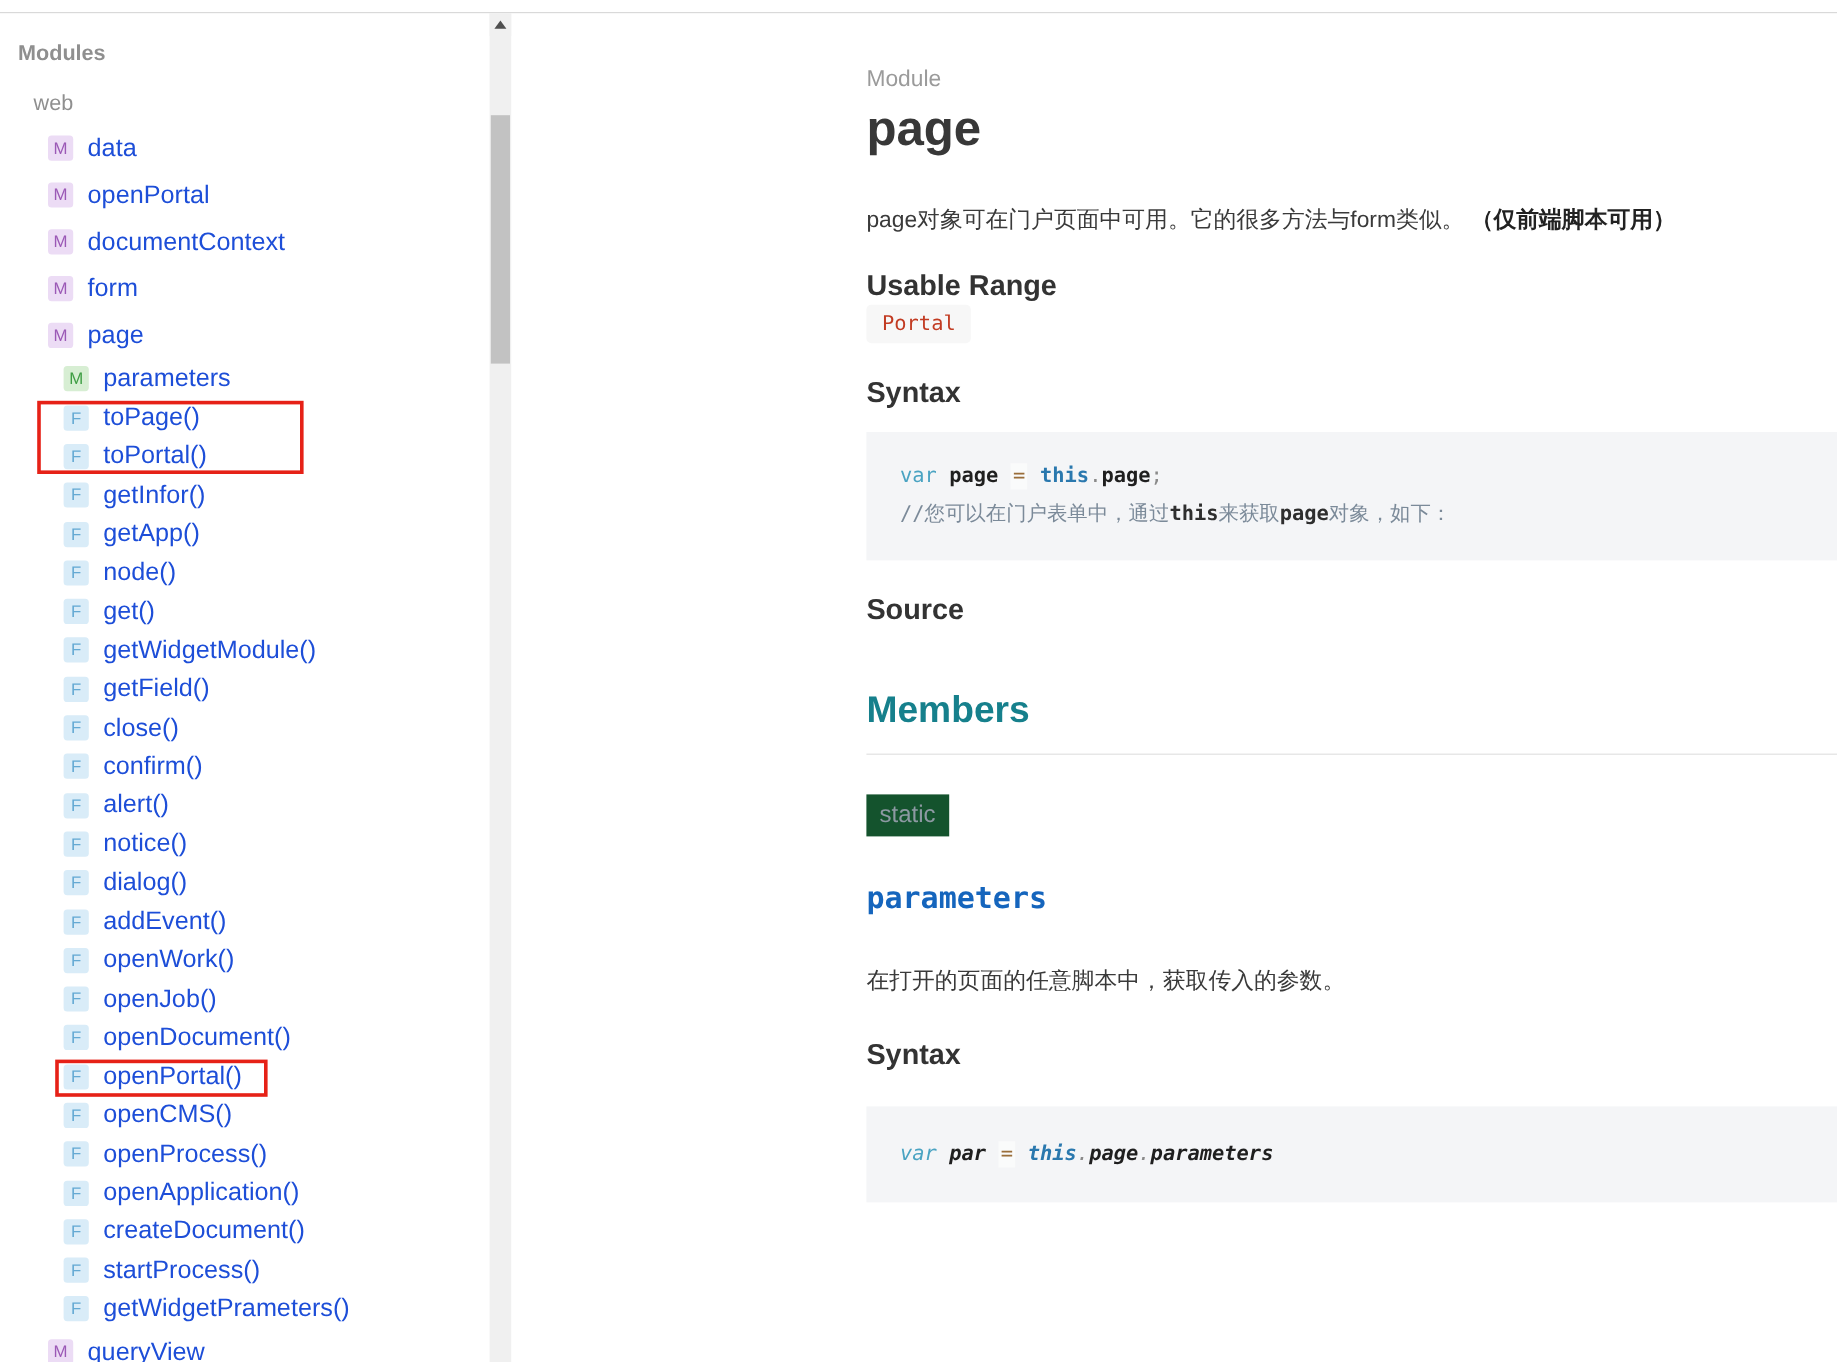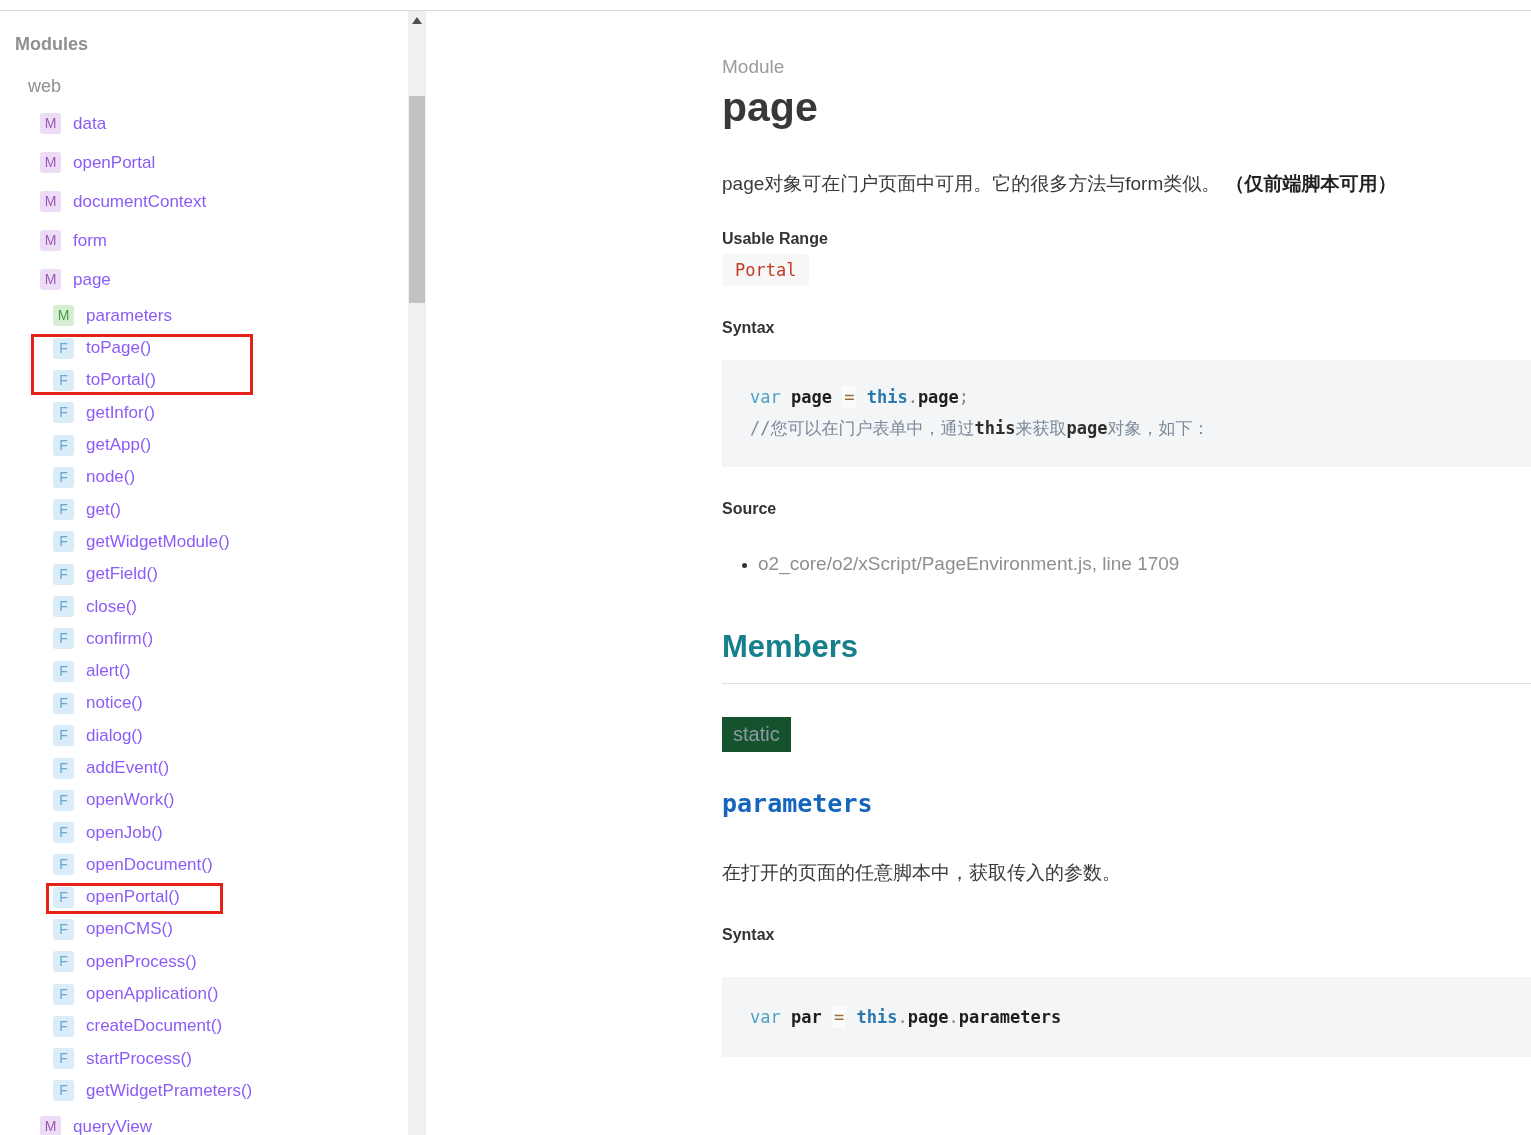--- a/index.html
+++ b/index.html
@@ -16,50 +16,50 @@
   .nav-group { margin:22px 0 0 28px; font-size:18px; color:#8f8f8f; line-height:20px; }
   #sidebar-list { list-style:none; margin-top:8px; }
   #sidebar-list li { display:flex; align-items:center; cursor:pointer; }
   li.row-m { height:39px; padding-left:40px; }
   li.row-f { height:32.3px; padding-left:53px; }
   .badge { width:21px; height:21px; border-radius:3px; font-size:14px; line-height:21px;
     text-align:center; flex:0 0 21px; font-weight:400; }
   .badge-module { background:#ecdcf5; color:#9b59b6; }
   .badge-member { background:#d7eed3; color:#3f9e44; }
   .badge-function { background:#d9ecf8; color:#64a9d3; }
-  .item-label { margin-left:12px; font-size:17px; color:#8b5cf6; line-height:22px; }
+  .item-label { margin-left:12px; font-size:21px; color:#1d4ed8; line-height:22px; }
 
   
   .hl-box { position:absolute; border:3px solid #e62117; pointer-events:none; }
   #hl-box-1 { left:31px; top:334px; width:222px; height:61px; }
   #hl-box-2 { left:46px; top:883px; width:177px; height:31px; }
 
   
   #scrollbar { position:absolute; top:11px; left:408px; width:18px; height:1124px; background:#f0f0f0; }
   #scroll-up { position:absolute; top:0; left:0; width:18px; height:19px; background:#f0f0f0;
     display:flex; align-items:center; justify-content:center; cursor:pointer; }
   #scroll-up .tri { width:0; height:0; border-left:5px solid transparent; border-right:5px solid transparent;
     border-bottom:7px solid #4f4f4f; }
   #scroll-thumb { position:absolute; top:85px; left:1px; width:16px; height:207px; background:#c2c2c2; cursor:pointer; }
 
   
   #main { position:absolute; top:0; left:722px; width:809px; height:1135px; }
   .kind-label { margin-top:56px; font-size:19px; color:#9b9b9b; line-height:21px; }
   h1.page-title { margin-top:7px; font-size:41px; line-height:46px; font-weight:700; color:#383838; }
   p.module-desc { margin-top:41px; font-size:19px; color:#3a3a3a; line-height:26px; }
   p.module-desc b { font-weight:700; color:#222; }
-  h4.sec { margin-top:31px; font-size:16px; font-weight:700; color:#333; line-height:22px; }
+  h4.sec { margin-top:31px; font-size:24px; font-weight:700; color:#333; line-height:22px; }
   .inline-code-badge { display:inline-block; margin-top:4px; padding:6px 13px;
     background:#f7f7f7; border-radius:4px; font-family:"DejaVu Sans Mono", monospace;
     font-size:17px; color:#c23b22; }
   .code-block { margin-top:21px; width:809px; background:#f4f5f7; padding:22px 20px 23px 28px;
     font-family:"DejaVu Sans Mono", monospace; font-size:17px; }
   .code-line { line-height:31px; white-space:pre; }
   #code-2 { margin-top:31px; padding-top:28px; padding-bottom:28px; }
-  #code-2 .code-line { line-height:24px; }
+  #code-2 .code-line { line-height:24px;font-style:italic; }
   .tok-cm { color:#7b8a99; }
   .tok-cmb { color:#2e2e2e; font-weight:700; }
   .tok-kw1 { color:#4aa3c2; }
   .tok-kw2 { color:#2a78ae; font-weight:700; }
   .tok-id { color:#1f1f1f; font-weight:700; }
   .tok-op { color:#9a6e3a; background:rgba(255,255,255,.55); padding:1px 2px; }
   .tok-pu { color:#8a8a8a; }
   .tok-pl { color:#333; }
   ul.source-list { margin-top:33px; padding-left:36px; }
   ul.source-list li { font-size:19px; line-height:22px; color:#8f8f8f; }
@@ -229,23 +229,20 @@
     <h4 class="sec">Usable Range</h4>
     <span class="inline-code-badge">Portal</span>
 
     <h4 class="sec">Syntax</h4>
     <div class="code-block" id="code-1">
         <div class="code-line"><span class="tok-kw1">var</span><span class="tok-pl"> </span><span class="tok-id">page</span><span class="tok-pl"> </span><span class="tok-op">=</span><span class="tok-pl"> </span><span class="tok-kw2">this</span><span class="tok-pu">.</span><span class="tok-id">page</span><span class="tok-pu">;</span></div>
         <div class="code-line"><span class="tok-cm">//您可以在门户表单中，通过</span><span class="tok-cmb">this</span><span class="tok-cm">来获取</span><span class="tok-cmb">page</span><span class="tok-cm">对象，如下：</span></div>
       </div>
 
     <h4 class="sec">Source</h4>
-    <ul class="source-list">
-      <li>o2_core/o2/xScript/PageEnvironment.js, line 1709</li>
-    </ul>
 
     <h2 class="members-heading">Members</h2>
     <div class="members-rule"></div>
 
     <span class="static-badge">static</span>
 
     <h3 class="member-name">parameters</h3>
     <p class="member-desc">在打开的页面的任意脚本中，获取传入的参数。</p>
 
     <h4 class="sec">Syntax</h4>

